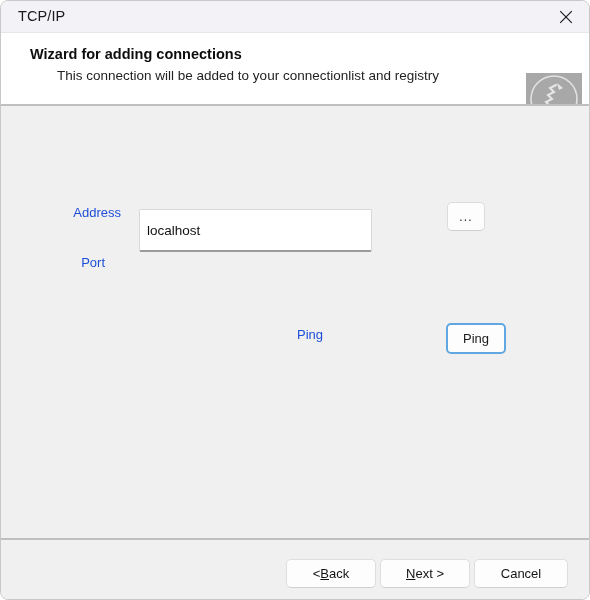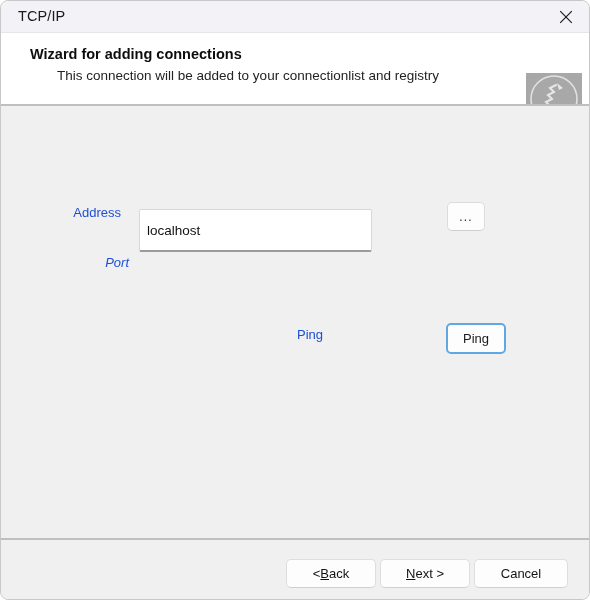--- a/index.html
+++ b/index.html
@@ -246,21 +246,21 @@
       </span>
     </div>
   </div>
   <div id="header-sep"></div>
 
   <div id="body-area">
 
     <div class="field-label" style="left:40px; top:99px; width:80px;">Address</div>
     <input class="text-input" id="address-input" type="text" style="left: 138px; top: 91px; width: 233px; height: 43px; margin-top: 12px;" value="localhost">
 
-    <div class="field-label" style="left:48px; top:149px; width:80px;font-style:italic;">Port</div>
+    <div class="field-label" style="left:24px; top:149px; width:80px;">Port</div>
 
     <div class="field-label" style="left:250px; top:221px; width:72px;">Ping</div>
 
   </div>
 
   <div id="browse-button">...</div>
 
   <div id="ping-button">Ping</div>
 
   <div id="footer-sep"></div>

